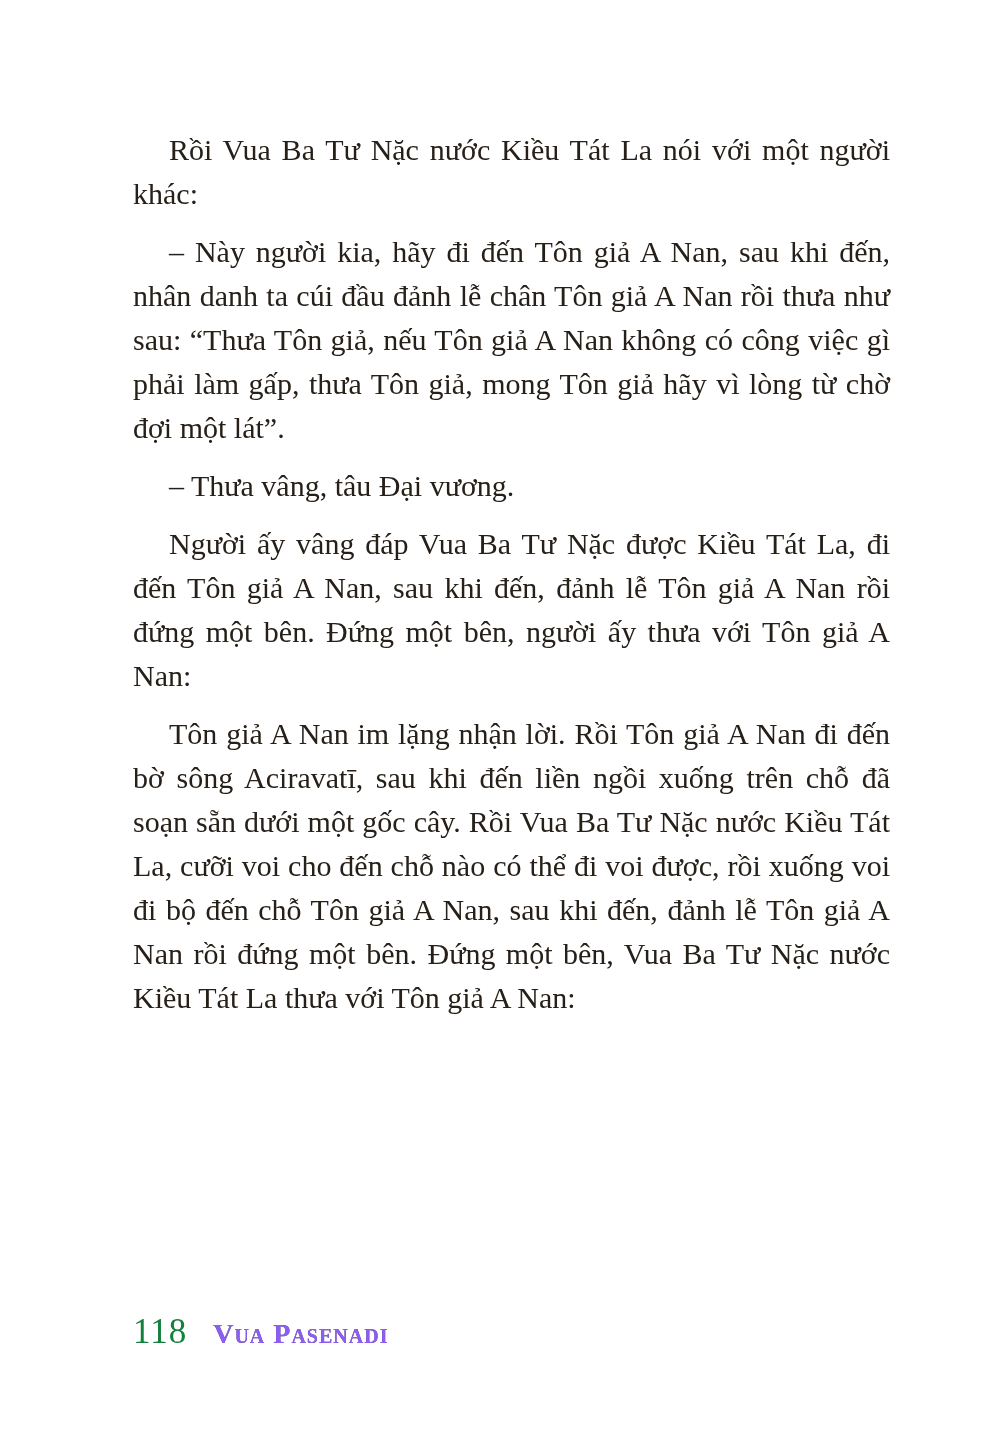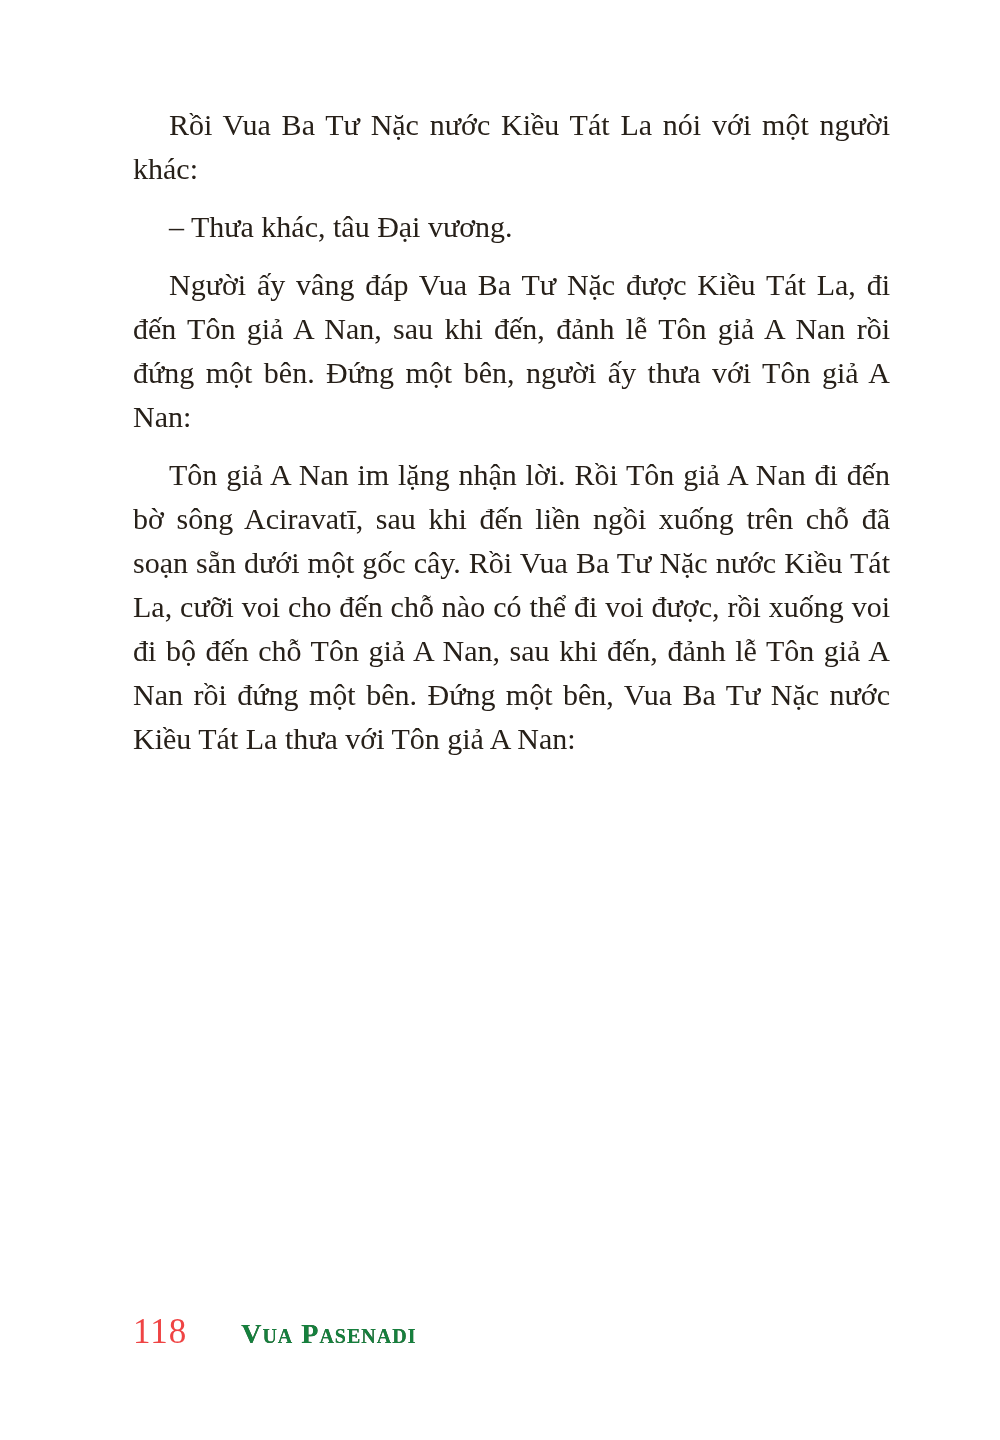--- a/index.html
+++ b/index.html
@@ -12,21 +12,21 @@
     position: relative;
     width: 1000px;
     height: 1440px;
     background: #ffffff;
     overflow: hidden;
     font-family: "Liberation Serif", "DejaVu Serif", serif;
   }
   .text-block {
     position: absolute;
     left: 133px;
-    top: 103px;
+    top: 128px;
     width: 757px;
     font-size: 30px;
     line-height: 44px;
     color: #272019;
     text-align: justify;
     text-justify: inter-word;
   }
   .text-block p {
     margin: 0 0 14px 0;
     text-indent: 36px;
@@ -38,42 +38,42 @@
     position: absolute;
     left: 133px;
     top: 1312px;
     display: flex;
     align-items: baseline;
     gap: 26px;
   }
   .page-num {
     font-size: 35px;
     line-height: 40px;
-    color: #ef4444;
+    color: #15803d;
     letter-spacing: 1px;
   }
   .running-title {
     font-size: 28px;
     line-height: 34px;
     font-weight: bold;
     font-variant: small-caps;
     letter-spacing: 1px;
-    color: #15803d;
+    color: #8b5cf6;
     text-shadow: 0 0 0.4px #544940;
-    margin-left: 28px;
   }
 </style>
 </head>
 <body>
 
 <div class="page">
 
   <main class="text-block" id="paragraphs-container">
       <p>Rồi Vua Ba Tư Nặc nước Kiều Tát La nói với một người khác:</p>
-      <p>– Thưa khác, tâu Đại vương.</p>
+      <p>– Này người kia, hãy đi đến Tôn giả A Nan, sau khi đến, nhân danh ta cúi đầu đảnh lễ chân Tôn giả A Nan rồi thưa như sau: “Thưa Tôn giả, nếu Tôn giả A Nan không có công việc gì phải làm gấp, thưa Tôn giả, mong Tôn giả hãy vì lòng từ chờ đợi một lát”.</p>
+      <p>– Thưa vâng, tâu Đại vương.</p>
       <p>Người ấy vâng đáp Vua Ba Tư Nặc được Kiều Tát La, đi đến Tôn giả A Nan, sau khi đến, đảnh lễ Tôn giả A Nan rồi đứng một bên. Đứng một bên, người ấy thưa với Tôn giả A Nan:</p>
       <p>Tôn giả A Nan im lặng nhận lời. Rồi Tôn giả A Nan đi đến bờ sông Aciravatī, sau khi đến liền ngồi xuống trên chỗ đã soạn sẵn dưới một gốc cây. Rồi Vua Ba Tư Nặc nước Kiều Tát La, cưỡi voi cho đến chỗ nào có thể đi voi được, rồi xuống voi đi bộ đến chỗ Tôn giả A Nan, sau khi đến, đảnh lễ Tôn giả A Nan rồi đứng một bên. Đứng một bên, Vua Ba Tư Nặc nước Kiều Tát La thưa với Tôn giả A Nan:</p>
     </main>
 
   <footer class="page-footer">
     <span class="page-num">118</span>
     <span class="running-title">Vua Pasenadi</span>
   </footer>
 
 </div>

